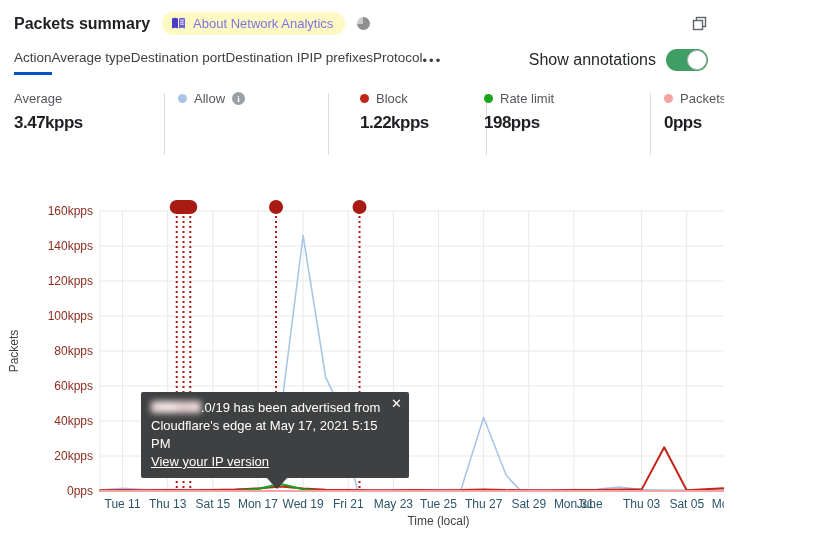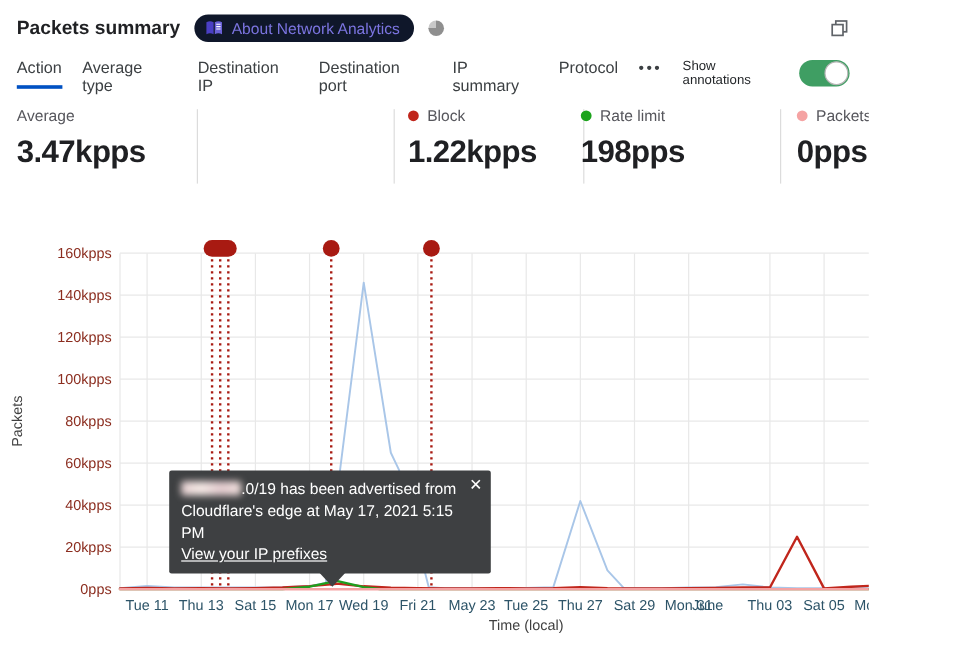--- a/index.html
+++ b/index.html
@@ -2,48 +2,48 @@
 <html><head>
 <meta charset="utf-8">
 <style>
   html,body{margin:0;padding:0;background:#fff;}
   body{font-family:"Liberation Sans",sans-serif;color:#1f2023;}
   .app{position:relative;width:724px;height:545px;background:#fff;overflow:hidden;}
 
   
   .header{display:flex;align-items:center;gap:12px;padding:12px 16px 0 14px;}
   .title{font-size:16px;font-weight:700;color:#1f2023;}
-  .badge{display:flex;align-items:center;gap:7px;background:#0f172a;color:#7b74e0;
+  .badge{display:flex;align-items:center;gap:7px;background:#fef9c3;color:#7b74e0;
          border-radius:13px;padding:4px 12px 4px 9px;font-size:13px;cursor:pointer;}
   .badge svg{display:block;}
   .pie-icon{width:13px;height:13px;border-radius:50%;
             background:conic-gradient(from 0deg,#8f8f8f 0 270deg,#c9c9c9 270deg 360deg);}
   .spacer{flex:1;}
   .copy-icon svg{display:block;}
 
   
-  .tabs{display:flex;align-items:flex-start;gap:17px;padding:14px 16px 0 14px;}
+  .tabs{display:flex;align-items:flex-end;padding:14px 16px 0 14px;}
   .tab{font-size:13.5px;color:#3c4043;padding-bottom:7px;border-bottom:3px solid transparent;cursor:pointer;}
   .tab.active{border-bottom-color:#0051c3;}
   .more{font-size:13px;color:#3c4043;letter-spacing:2px;padding-bottom:7px;cursor:pointer;}
   .annot-ctl{margin-left:auto;display:flex;align-items:center;gap:10px;padding-bottom:4px;}
-  .annot-label{font-size:11px;color:#24272a;}
+  .annot-label{font-size:16px;color:#24272a;}
   .toggle{position:relative;width:42px;height:22px;border-radius:11px;background:#3f9e63;cursor:pointer;}
   .toggle .knob{position:absolute;top:1px;right:1px;width:20px;height:20px;border-radius:50%;
                 background:#fff;border:1px solid #b5b5b5;box-sizing:border-box;}
 
   
-  .stats{position:relative;height:70px;margin-top:0;}
+  .stats{position:relative;height:70px;margin-top:16px;}
   .stat{position:absolute;top:0;}
   .stat-head{display:flex;align-items:center;gap:7px;font-size:13px;color:#56565c;}
   .dot{width:9px;height:9px;border-radius:50%;display:inline-block;}
   .info{width:13px;height:13px;border-radius:50%;background:#9aa0a6;color:#fff;font-size:9px;
         font-weight:700;display:inline-flex;align-items:center;justify-content:center;
         font-family:"Liberation Serif",serif;cursor:pointer;}
-  .stat-value{font-size:26px;font-weight:700;color:#1f2023;margin-top:7px;letter-spacing:-0.5px;}
+  .stat-value{font-size:17px;font-weight:700;color:#1f2023;margin-top:7px;letter-spacing:-0.5px;}
   .divider{position:absolute;top:2px;width:1px;height:62px;background:#dcdcdc;}
 
   
   .chart{position:absolute;left:0;top:190px;width:816px;height:355px;}
   .chart svg{position:absolute;left:0;top:0;}
 
   
   .tooltip{position:absolute;left:141px;top:202px;width:268px;box-sizing:border-box;
            background:#3e4042;color:#fff;font-size:13px;line-height:18px;
            padding:7px 24px 7px 10px;border-radius:2px;z-index:5;}
@@ -78,45 +78,50 @@
       <svg width="17" height="17" viewBox="0 0 17 17">
         <rect x="5.5" y="2.5" width="9" height="9" fill="#fff" stroke="#5f6368" stroke-width="1.4"></rect>
         <rect x="2.5" y="5.5" width="9" height="9" fill="#fff" stroke="#5f6368" stroke-width="1.4"></rect>
       </svg>
     </div>
   </div>
 
   <div class="tabs">
     <div class="tab active">Action</div>
     <div class="tab">Average type</div>
+    <div class="tab">Destination port</div>
     <div class="tab">Destination IP</div>
-    <div class="tab">Destination port</div>
-    <div class="tab">IP summary</div>
+    <div class="tab">IP prefixes</div>
     <div class="tab">Protocol</div>
     <div class="more">•••</div>
     <div class="annot-ctl">
       <span class="annot-label">Show annotations</span>
       <div class="toggle">
           <div class="knob"></div>
         </div>
     </div>
   </div>
 
   <div class="stats">
     <div class="stat" style="left:14px">
       <div class="stat-head">
           <span class="stat-label">Average</span>
         </div>
       <div class="stat-value">3.47kpps</div>
     </div>
     <div class="divider" style="left:164px"></div>
     <div class="stat" style="left:178px">
+      <div class="stat-head">
+        <span class="dot" style="background:#a9c6e8"></span>
+        <span>Allow</span>
+        <span class="info">i</span>
+      </div>
     </div>
     <div class="divider" style="left:328px"></div>
-    <div class="stat" style="left:340px">
+    <div class="stat" style="left:360px">
       <div class="stat-head">
         <span class="dot" style="background:#c0261c"></span>
         <span>Block</span>
       </div>
       <div class="stat-value">1.22kpps</div>
     </div>
     <div class="divider" style="left:486px"></div>
     <div class="stat" style="left:484px">
       <div class="stat-head">
         <span class="dot" style="background:#1ca31c"></span>
@@ -199,18 +204,18 @@
         <line x1="276.02" x2="276.02" y1="21" y2="301" stroke="#a81a12" stroke-width="2" stroke-dasharray="2 3"></line>
         <circle cx="276.02" cy="17" r="7" fill="#a81a12"></circle>
         <line x1="359.51666666666665" x2="359.51666666666665" y1="21" y2="301" stroke="#a81a12" stroke-width="2" stroke-dasharray="2 3"></line>
         <circle cx="359.51666666666665" cy="17" r="7" fill="#a81a12"></circle>
       </svg>
 
     <div class="tooltip">
       <span class="close">✕</span>
       <div><span class="redact"></span><span>.0/19 has been advertised from</span></div>
       <div>Cloudflare's edge at May 17, 2021 5:15 PM</div>
-      <div><span class="tt-link">View your IP prefixes</span></div>
+      <div><span class="tt-link">View your IP version</span></div>
       <div class="caret"></div>
     </div>
   </div>
 
 </div>
 
 </body></html>

